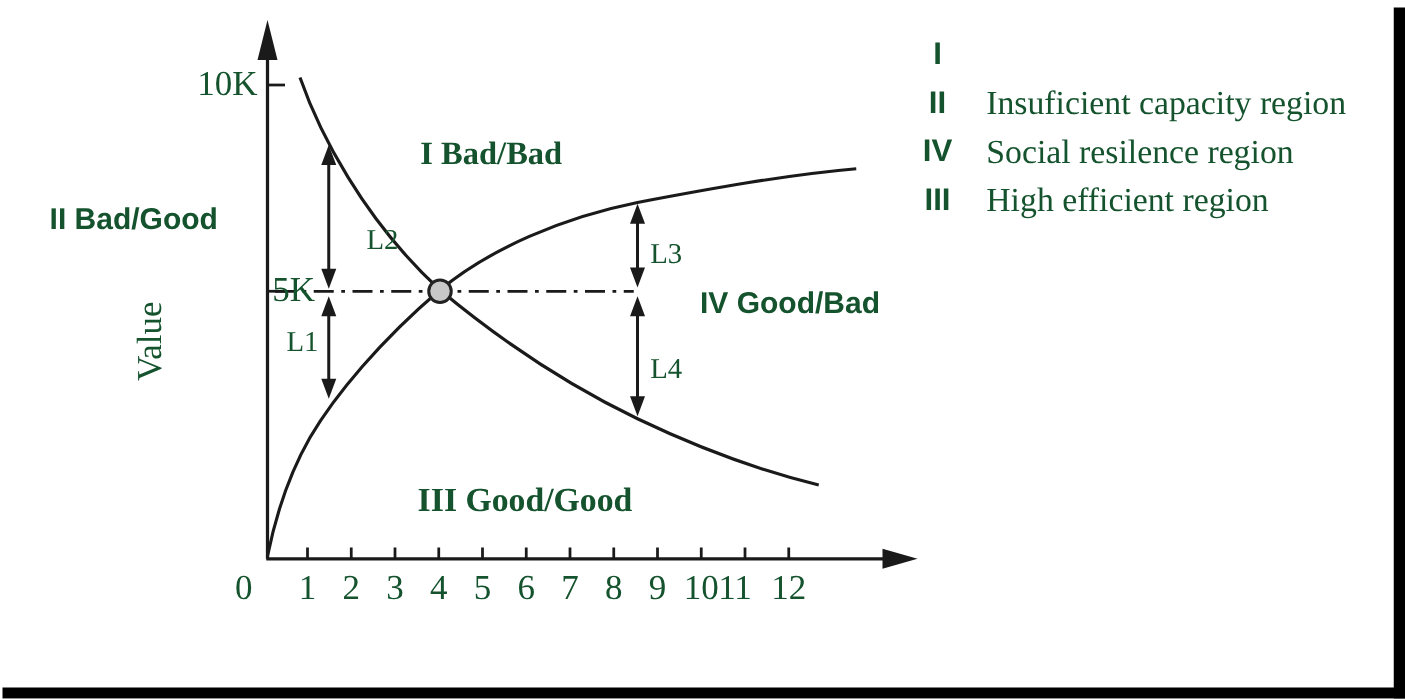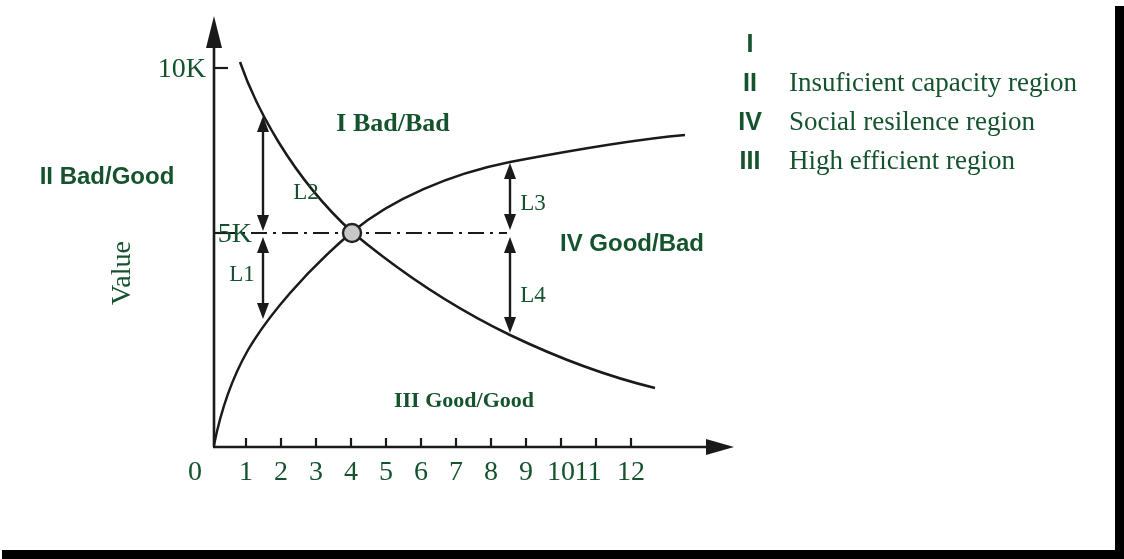--- a/index.html
+++ b/index.html
@@ -101,21 +101,21 @@
   <span class="abs tickNum" style="left:421px;top:471px;">6</span>
   <span class="abs tickNum" style="left:456px;top:471px;">7</span>
   <span class="abs tickNum" style="left:491px;top:471px;">8</span>
   <span class="abs tickNum" style="left:526px;top:471px;">9</span>
   <span class="abs tickNum" style="left:561px;top:471px;">10</span>
   <span class="abs tickNum" style="left:576px;top:471px;margin-left:12px;">11</span>
   <span class="abs tickNum" style="left:631px;top:471px;">12</span>
 
   <div class="abs region-serif" style="left:393px;top:123px;">I Bad/Bad</div>
   <div class="abs region-sans" style="left:107px;top:176px;">II Bad/Good</div>
-  <div class="abs region-serif" style="left:420px;top:400px;font-size:22px;margin-left:44px;">III Good/Good</div>
+  <div class="abs region-serif" style="left:420px;top:400px;font-size:27px;">III Good/Good</div>
   <div class="abs region-sans" style="left:632px;top:243px;">IV Good/Bad</div>
 
   <div class="abs lLabel" style="left:242px;top:274px;">L1</div>
   <div class="abs lLabel" style="left:306px;top:192px;">L2</div>
   <div class="abs lLabel" style="left:533px;top:203px;">L3</div>
   <div class="abs lLabel" style="left:533px;top:295px;">L4</div>
 
   <div id="legend">
     <div class="legendRow">
       <span class="legendNumeral">I</span>

